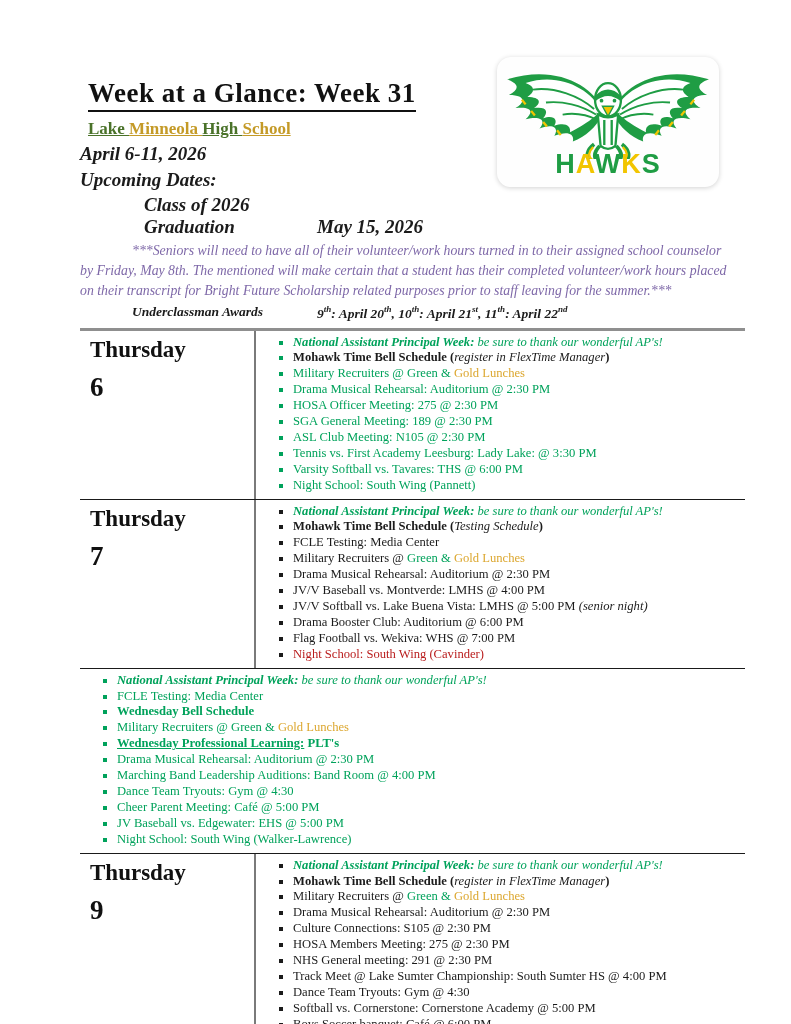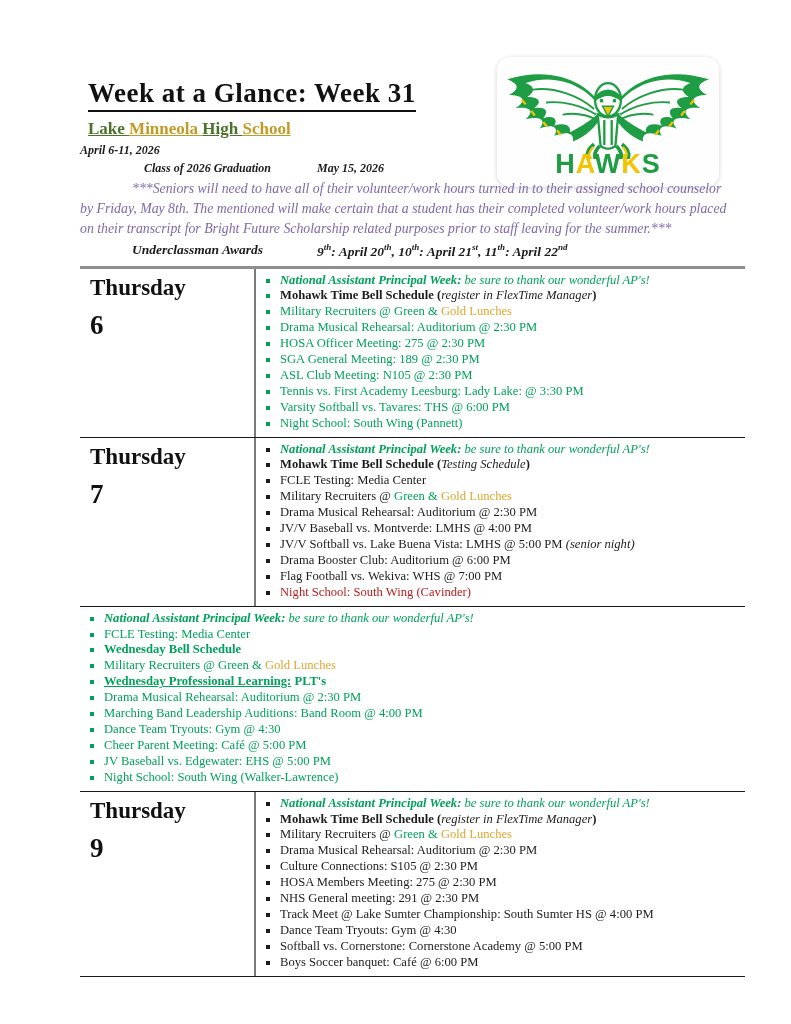--- a/index.html
+++ b/index.html
@@ -12,22 +12,22 @@
   .content { position:absolute; left:80px; top:78px; width:665px; }
 
   
   .title {
     display:inline-block; font-size:27px; font-weight:bold; color:#111;
     border-bottom:2.5px solid #111; padding-bottom:1px; letter-spacing:.5px;
     margin-left:8px;
   }
   .school-line { margin:7px 0 2px 8px; font-size:17px; font-weight:bold; }
   .school-line span { text-decoration:underline; }
-  .meta-line { font-size:12px; font-weight:bold; font-style:italic; margin-top:4px; }
-  .upcoming-row { display:flex; margin-left:64px; font-size:12px; font-weight:bold; font-style:italic; margin-top:3px;align-items:flex-end; }
+  .meta-line { font-size:19px; font-weight:bold; font-style:italic; margin-top:4px; }
+  .upcoming-row { display:flex; margin-left:64px; font-size:19px; font-weight:bold; font-style:italic; margin-top:3px;align-items:flex-end; }
   .upcoming-row .ev { width:173px; }
   .seniors-note {
     font-size:13.8px; font-style:italic; line-height:20px;
     width:655px; text-indent:52px; margin-top:3px;
   }
   .underclass-row { display:flex; margin-left:52px; font-size:13.5px; font-weight:bold; font-style:italic; margin-top:3px; }
   .underclass-row .lbl { width:185px; }
   .underclass-row sup { font-size:9px; font-weight:bold; }
 
   
@@ -45,21 +45,21 @@
     border-top:3px solid #8f8f8f; border-bottom:1.5px solid #1a1a1a;
   }
   .day-row { display:flex; }
   .day-row + .day-row { border-top:1.5px solid #1a1a1a; }
   .day-cell {
     width:176px; flex:0 0 176px; border-right:2px solid #7a7a7a;
     padding:6px 0 0 10px;
   }
   .day-name { font-size:23px; font-weight:bold; color:#111; line-height:1.15; }
   .day-number { font-size:27px; font-weight:bold; color:#111; margin-top:11px; line-height:1; }
-  .items-cell { flex:1; padding:4px 4px 5px 3px; }
+  .items-cell { flex:1; padding:4px 4px 5px 16px; }
   .item { display:flex; font-size:12.6px; line-height:15.9px; }
   .bullet { width:4px; height:4px; flex:0 0 4px; margin:6px 10px 0 7px; }
   .item-text { flex:1; }
 </style>
 </head>
 <body>
 
 <div class="page">
 
   <div class="logo">
@@ -99,20 +99,21 @@
   <div class="content">
 
     <div>
       <span class="title">Week at a Glance: Week 31</span>
     </div>
 
     <div class="school-line"><span style="color: rgb(74, 114, 41);">Lake </span><span style="color: rgb(196, 154, 39);">Minneola </span><span style="color: rgb(74, 114, 41);">High </span><span style="color: rgb(196, 154, 39);">School</span></div>
 
     <div class="meta-line">April 6-11, 2026</div>
 
+    <div class="meta-line">Upcoming Dates:</div>
     <div class="upcoming-row">
       <span class="ev">Class of 2026 Graduation</span>
       <span>May 15, 2026</span>
     </div>
 
     <p class="seniors-note" style="color: rgb(126, 104, 168);">***Seniors will need to have all of their volunteer/work hours turned in to their assigned school counselor by Friday, May 8th. The mentioned will make certain that a student has their completed volunteer/work hours placed on their transcript for Bright Future Scholarship related purposes prior to staff leaving for the summer.***</p>
 
     <div class="underclass-row">
       <span class="lbl">Underclassman Awards</span>
       <span><span style="color: rgb(27, 27, 27);">9</span><sup style="color: rgb(27, 27, 27);">th</sup><span style="color: rgb(27, 27, 27);">: April 20</span><sup style="color: rgb(27, 27, 27);">th</sup><span style="color: rgb(27, 27, 27);">, 10</span><sup style="color: rgb(27, 27, 27);">th</sup><span style="color: rgb(27, 27, 27);">: April 21</span><sup style="color: rgb(27, 27, 27);">st</sup><span style="color: rgb(27, 27, 27);">, 11</span><sup style="color: rgb(27, 27, 27);">th</sup><span style="color: rgb(27, 27, 27);">: April 22</span><sup style="color: rgb(27, 27, 27);">nd</sup></span>

